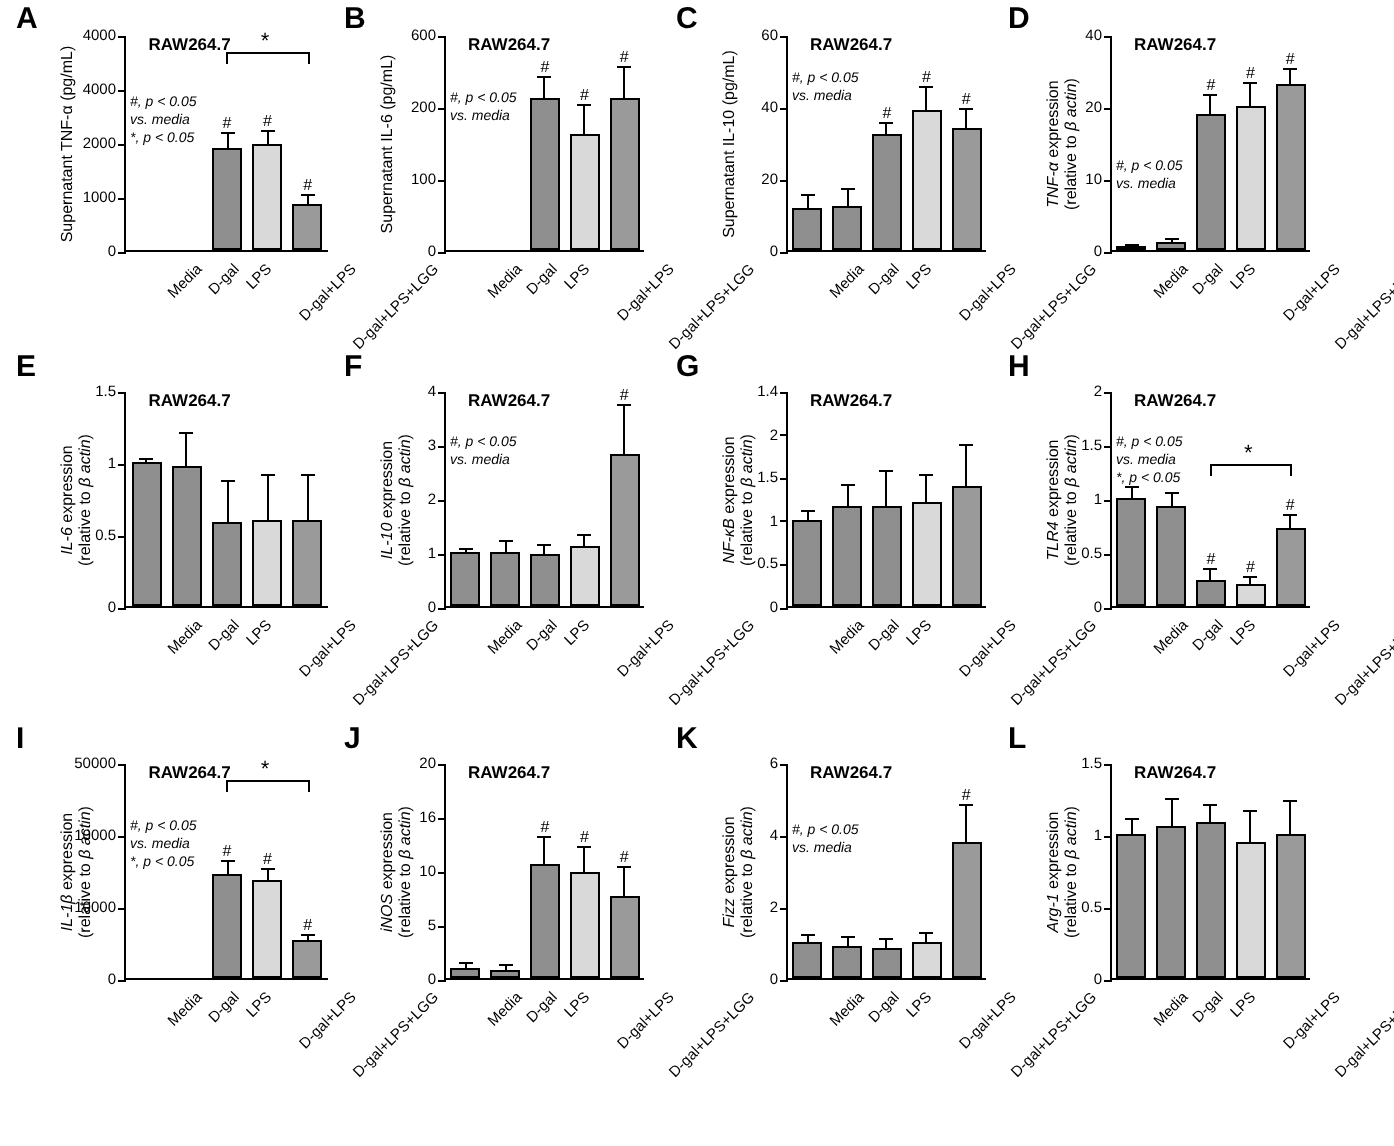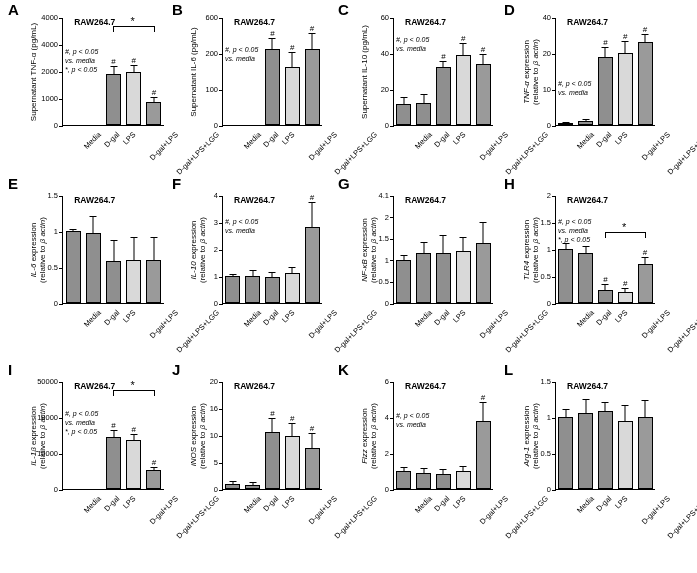--- a/index.html
+++ b/index.html
@@ -351,21 +351,21 @@
           <div class="err" style="height: 19.44px; bottom: 60.48px;"></div>
           <div class="errcap" style="bottom: 79.92px;"></div>
         </div>
       </div>
     </div>
     <div class="ticklabel" style="left: 351px; top: 299px; width: 38px;">0</div>
     <div class="ticklabel" style="left: 351px; top: 277.4px; width: 38px;">0.5</div>
     <div class="ticklabel" style="left: 351px; top: 255.8px; width: 38px;">1</div>
     <div class="ticklabel" style="left: 351px; top: 234.2px; width: 38px;">1.5</div>
     <div class="ticklabel" style="left: 351px; top: 212.6px; width: 38px;">2</div>
-    <div class="ticklabel" style="left: 351px; top: 191px; width: 38px;">4.1</div>
+    <div class="ticklabel" style="left: 351px; top: 191px; width: 38px;">1.4</div>
     <div class="xlab" style="left: 407px; top: 308px;">Media</div>
     <div class="xlab" style="left: 427px; top: 308px;">D-gal</div>
     <div class="xlab" style="left: 447px; top: 308px;">LPS</div>
     <div class="xlab" style="left: 467px; top: 308px;">D-gal+LPS</div>
     <div class="xlab" style="left: 487px; top: 308px;">D-gal+LPS+LGG</div>
     <div class="plabel" style="left: 504px; top: 176px;">H</div>
     <div class="title" style="left: 567px; top: 195px;">RAW264.7</div>
     <div class="axis-title" style="left: 523px; top: 304px; width: 108px;"><i>TLR4</i> expression<br>(relative to <i>β actin</i>)</div>
     <div class="plotbox" style="left: 555px; top: 196px; width: 100px; height: 108px;">
       <div class="tick" style="top: 107.5px;"></div>

